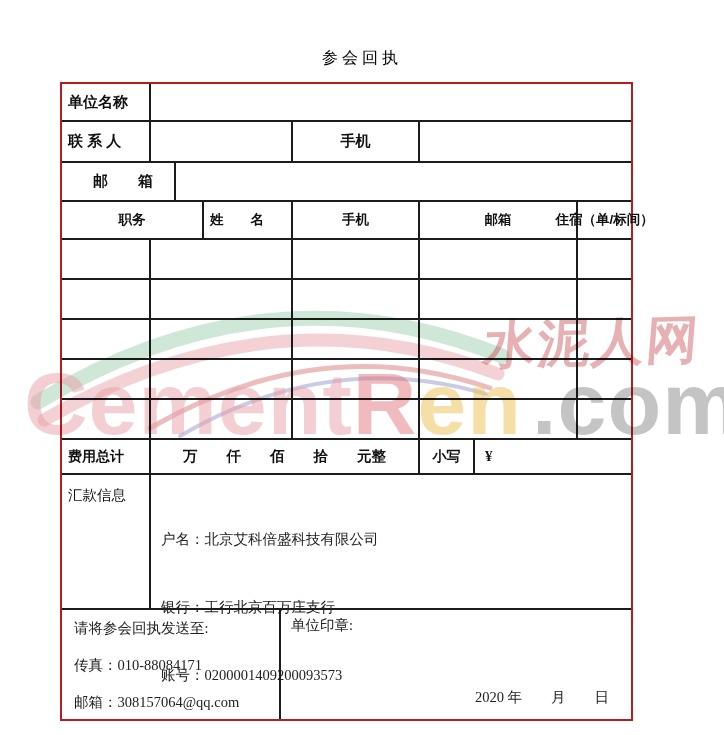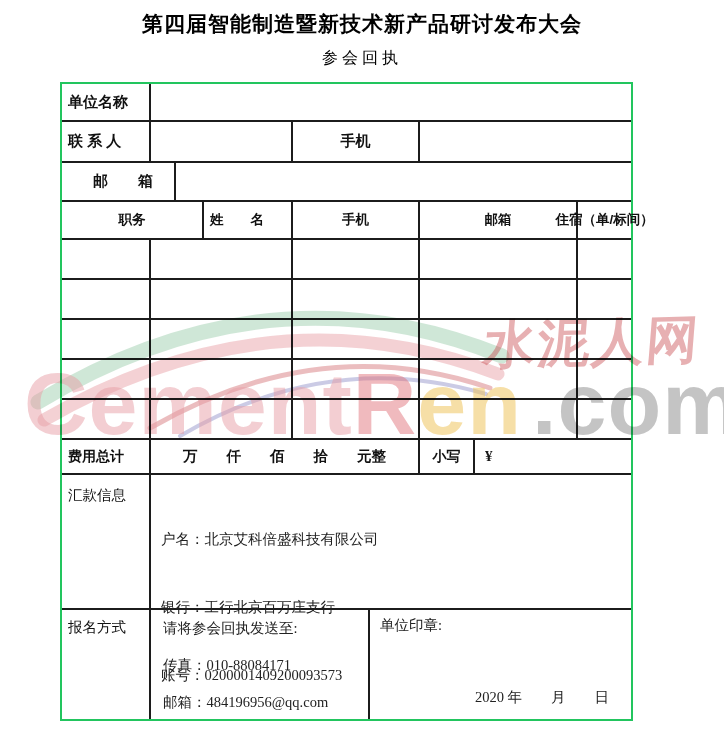--- a/index.html
+++ b/index.html
@@ -16,21 +16,21 @@
     font-size:21px;letter-spacing:1px;color:#000;
   }
   .doc-subtitle{
     position:absolute;top:48px;left:0;width:100%;text-align:center;
     font-family:"Liberation Sans", sans-serif;font-weight:400;
     font-size:16px;letter-spacing:4px;color:#000;
   }
 
   .form-table{
     position:absolute;left:60px;top:82px;width:573px;
-    border:2px solid #22c55e;box-sizing:border-box;background:transparent;
+    border:2px solid #b91c1c;box-sizing:border-box;background:transparent;
   }
   .row{display:flex;box-sizing:border-box;border-bottom:2px solid #1c1c1c;}
   .row:last-child{border-bottom:none;}
   .c{
     box-sizing:border-box;border-right:2px solid #1c1c1c;
     display:flex;align-items:center;min-width:0;
   }
   .c:last-child{border-right:none;}
   .grow{flex:1;}
 
@@ -79,21 +79,20 @@
     font-family:"Liberation Sans", sans-serif;font-weight:800;
     font-size:52px;letter-spacing:2px;white-space:nowrap;line-height:1;
     color:rgba(198,66,72,0.42);transform:skewX(-6deg) rotate(-1.5deg);
   }
 </style>
 </head>
 <body>
 
 <div class="sheet">
 
-  <div class="doc-title">第四届智能制造暨新技术新产品研讨发布大会</div>
   <div class="doc-subtitle">参会回执</div>
 
   <div class="form-table">
 
     <div class="row" style="height:38px;">
       <div class="c" style="width:89px;">
         <span class="lbl">单位名称</span>
       </div>
       <div class="c grow"></div>
     </div>
@@ -196,28 +195,25 @@
           <span style="display:block;">账号：0200001409200093573</span>
           <span style="display:block;">
             
           </span>
           
         </div>
       </div>
     </div>
 
     <div class="row" style="height:109px;">
-      <div class="c topalign" style="width:89px;">
-        <span class="lbl" style="padding-top:8px;font-weight:400;font-family:'Liberation Serif',serif;font-size:14.5px;">报名方式</span>
-      </div>
       <div class="c topalign" style="width:219px;">
         <div class="reg-body">
           <span class="reg-line">请将参会回执发送至:</span>
           <span class="reg-line">传真：010-88084171</span>
-          <span class="reg-line">邮箱：484196956@qq.com</span>
+          <span class="reg-line">邮箱：308157064@qq.com</span>
         </div>
       </div>
       <div class="c grow seal-cell">
         <span class="seal-label">单位印章:</span>
         <span class="date-line">2020 年　　月　　日</span>
       </div>
     </div>
 
   </div>
 

